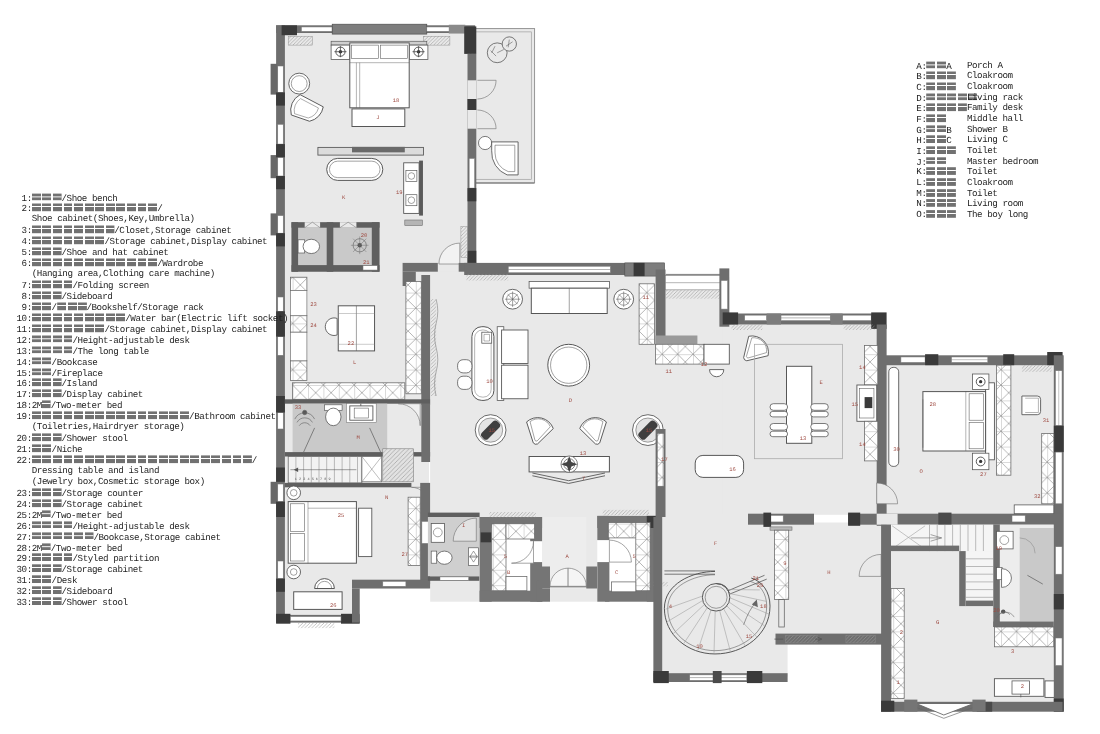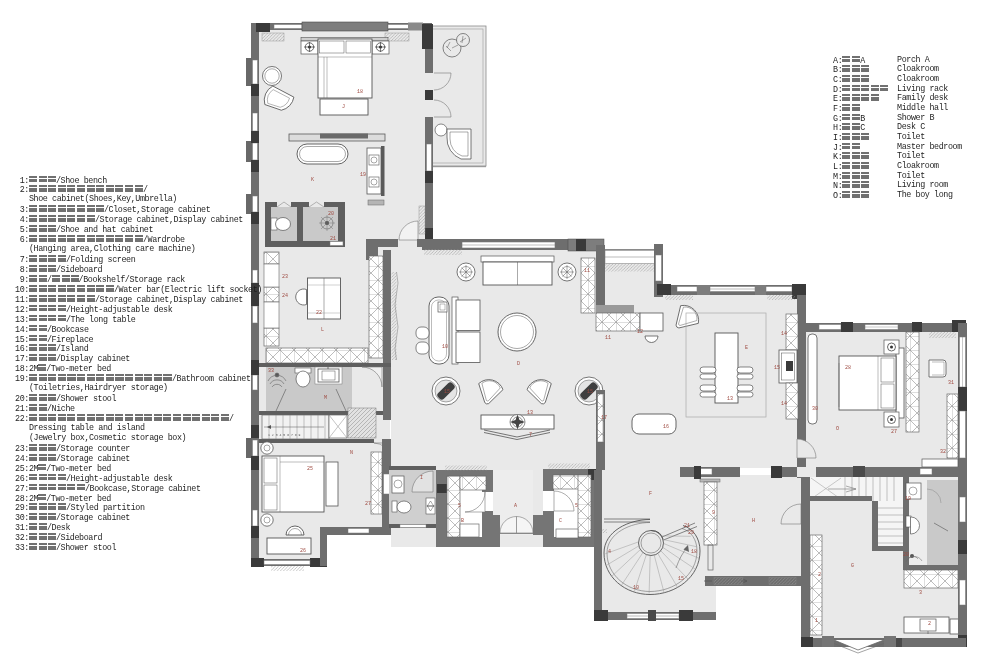--- a/index.html
+++ b/index.html
@@ -5,21 +5,21 @@
 html,body{margin:0;padding:0;background:#fff;}
 #wrap{position:relative;width:1000px;height:667px;background:#fff;overflow:hidden;
   font-family:"Liberation Mono",monospace;}
 svg{position:absolute;left:0;top:0;}
 .leg{position:absolute;color:#1e1e1e;font-size:8.4px;letter-spacing:-0.4px;}
 .leg div{height:9.95px;line-height:9.95px;white-space:nowrap;}
 .c{display:inline-block;height:6.8px;opacity:0.78;background-image:linear-gradient(rgba(255,255,255,0) 0 2.4px,#fff 2.4px 3.4px,rgba(255,255,255,0) 3.4px),repeating-linear-gradient(90deg,#4a4a4a 0 8.1px,rgba(0,0,0,0) 8.1px 9.6px);vertical-align:-0.2px;}
 .leg-r{position:absolute;left:833px;top:55.5px;color:#1e1e1e;font-size:8.4px;letter-spacing:-0.4px;}
 .leg-r div{height:9.7px;line-height:9.7px;white-space:nowrap;}
 .leg-r em{display:inline-block;width:58px;font-style:normal;}
-.leg-r u{text-decoration:none;position:absolute;left:64px;}
+.leg-r u{text-decoration:none;position:absolute;left:46px;}
 </style>
 </head>
 <body>
 <div id="wrap">
 <svg width="1000" height="667" viewBox="0 0 1000 667">
 <defs>
 <pattern id="xh" patternUnits="userSpaceOnUse" width="14" height="14">
   <rect width="14" height="14" fill="#fff"></rect>
   <path d="M0,0L14,14M14,0L0,14M0,0H14M0,0V14" stroke="#8f8f8f" stroke-width="0.6" fill="none"></path>
 </pattern>
@@ -809,21 +809,21 @@
 </div>
 
 <div class="leg-r">
 <div style="position:relative"><em>A:<i class="c" style="width:18px"></i>A</em><u>Porch A</u></div>
 <div style="position:relative"><em>B:<i class="c" style="width:27px"></i></em><u>Cloakroom</u></div>
 <div style="position:relative"><em>C:<i class="c" style="width:27px"></i></em><u>Cloakroom</u></div>
 <div style="position:relative"><em>D:<i class="c" style="width:47px"></i></em><u>Living rack</u></div>
 <div style="position:relative"><em>E:<i class="c" style="width:37px"></i></em><u>Family desk</u></div>
 <div style="position:relative"><em>F:<i class="c" style="width:18px"></i></em><u>Middle hall</u></div>
 <div style="position:relative"><em>G:<i class="c" style="width:18px"></i>B</em><u>Shower B</u></div>
-<div style="position:relative"><em>H:<i class="c" style="width:18px"></i>C</em><u>Desk C</u></div>
+<div style="position:relative"><em>H:<i class="c" style="width:18px"></i>C</em><u>Living C</u></div>
 <div style="position:relative"><em>I:<i class="c" style="width:27px"></i></em><u>Toilet</u></div>
 <div style="position:relative"><em>J:<i class="c" style="width:18px"></i></em><u>Master bedroom</u></div>
 <div style="position:relative"><em>K:<i class="c" style="width:27px"></i></em><u>Toilet</u></div>
 <div style="position:relative"><em>L:<i class="c" style="width:27px"></i></em><u>Cloakroom</u></div>
 <div style="position:relative"><em>M:<i class="c" style="width:27px"></i></em><u>Toilet</u></div>
 <div style="position:relative"><em>N:<i class="c" style="width:27px"></i></em><u>Living room</u></div>
 <div style="position:relative"><em>O:<i class="c" style="width:27px"></i></em><u>The boy long</u></div>
 </div>
 </div>
 

